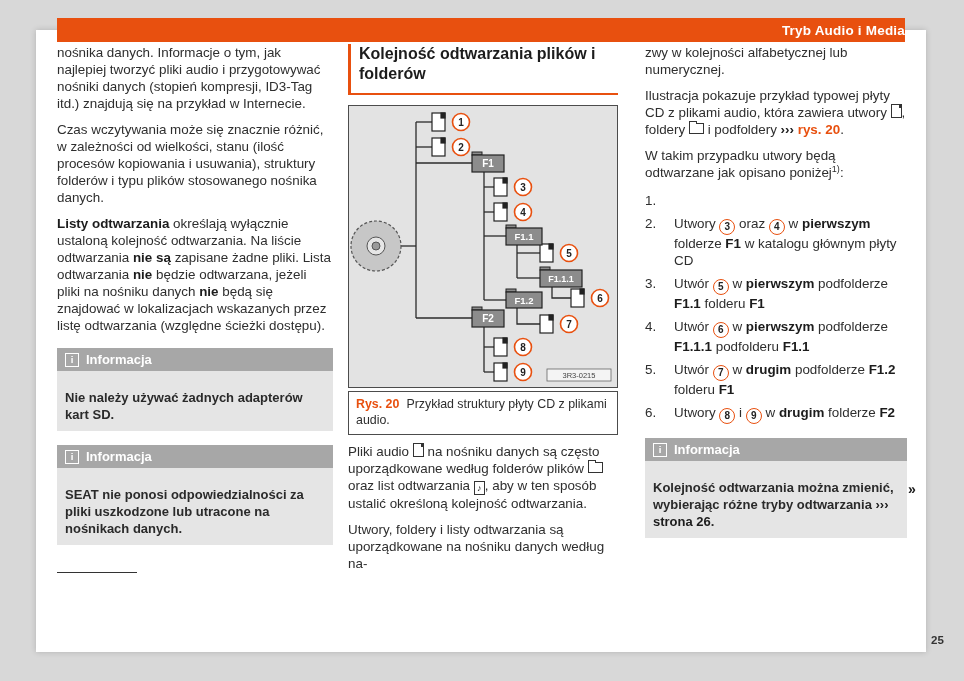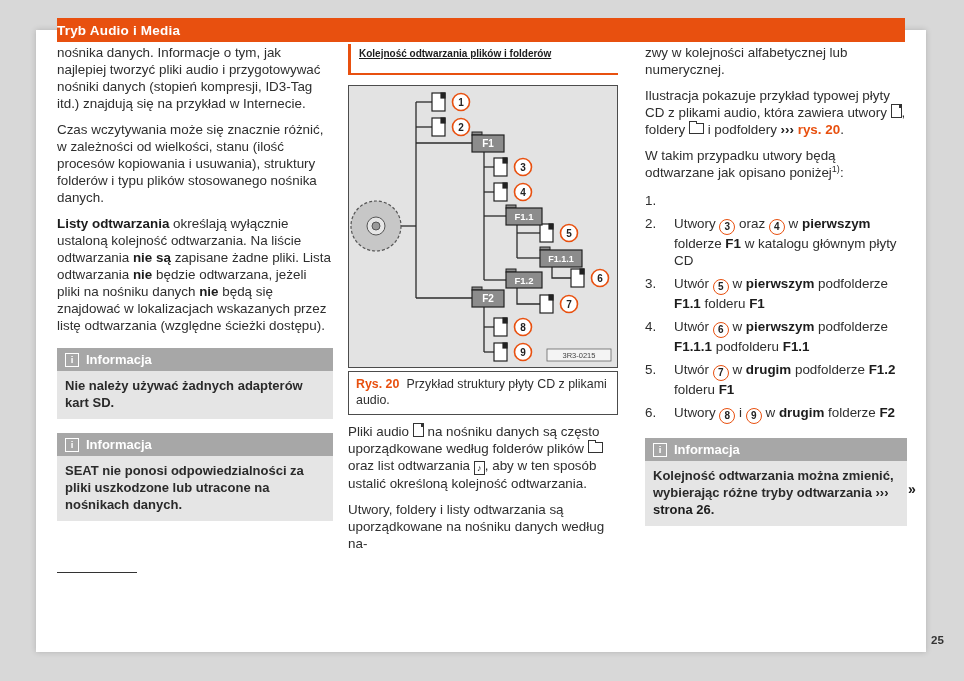--- a/index.html
+++ b/index.html
@@ -10,37 +10,37 @@
     color:#2e2e2e;
     -webkit-font-smoothing:antialiased;
   }
   .page{
     position:absolute;left:36px;top:30px;width:890px;height:622px;
     background:#ffffff;box-shadow:0 0 6px rgba(0,0,0,.18);
   }
   .chapter-bar{
     position:absolute;left:57px;top:18px;width:848px;height:24px;
     background:#e8500f;color:#fff;font-weight:bold;font-size:13.5px;
-    display:flex;align-items:center;justify-content:flex-start;letter-spacing:.2px;
+    display:flex;align-items:center;justify-content:flex-end;letter-spacing:.2px;
   }
   .col{position:absolute;top:44px;font-size:13.4px;line-height:17px;}
   .col1{left:57px;width:276px;}
   .col2{left:348px;width:270px;}
   .col3{left:645px;width:262px;}
   .para{margin:0 0 9px 0;}
   b{color:#1c1c1c;}
   .oref{color:#e8500f;font-weight:bold;text-align:right;}
   .mono{font-family:"DejaVu Sans Mono","Liberation Mono",monospace;font-weight:bold;font-size:12.3px;}
   sup{font-size:9px;line-height:0;}
 
   
   .section-heading{
-    font-size:10px;font-weight:bold;color:#1c1c1c;line-height:20px;
+    font-size:16px;font-weight:bold;color:#1c1c1c;line-height:20px;
     border-left:3px solid #e8500f;border-bottom:2px solid #e8500f;
-    padding:0 0 9px 8px;margin:0 0 10px 0;text-decoration:underline;
+    padding:0 0 9px 8px;margin:0 0 10px 0;
   }
 
   
   .fig-frame{border:1px solid #4c4c4c;background:#e3e3e3;height:281px;position:relative;}
   .fig-caption{
     border:1px solid #4c4c4c;background:#ffffff;margin-top:3px;
     padding:4px 7px 6px 7px;font-size:12.4px;line-height:16px;
   }
   .fig-caption .oref{margin-right:7px;}
 
@@ -49,21 +49,21 @@
   .info-head{
     background:#a7a7a7;color:#fff;font-weight:bold;font-size:13px;
     padding:3px 8px;display:flex;align-items:center;gap:7px;
   }
   .info-i{
     display:inline-block;width:12px;height:12px;border:1px solid #fff;
     font-size:9.5px;line-height:12px;text-align:center;font-weight:bold;flex:0 0 auto;
   }
   .info-body{
     background:#e5e5e5;color:#2a2a2a;font-weight:bold;
-    padding:6px 8px 8px 8px;font-size:13px;line-height:17px;
+    padding:18px 8px 8px 8px;font-size:13px;line-height:17px;
   }
 
   
   .circ{
     display:inline-block;width:14px;height:14px;border-radius:50%;
     border:1.5px solid #e8500f;background:#fff;color:#222;
     font-size:10px;font-weight:bold;line-height:14px;text-align:center;
     vertical-align:-2px;
   }
 

